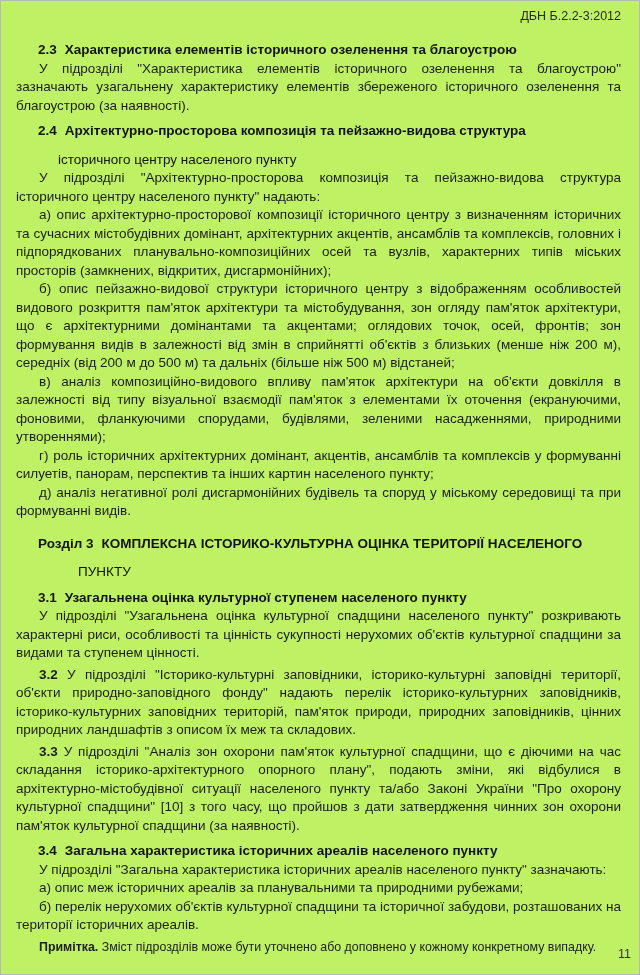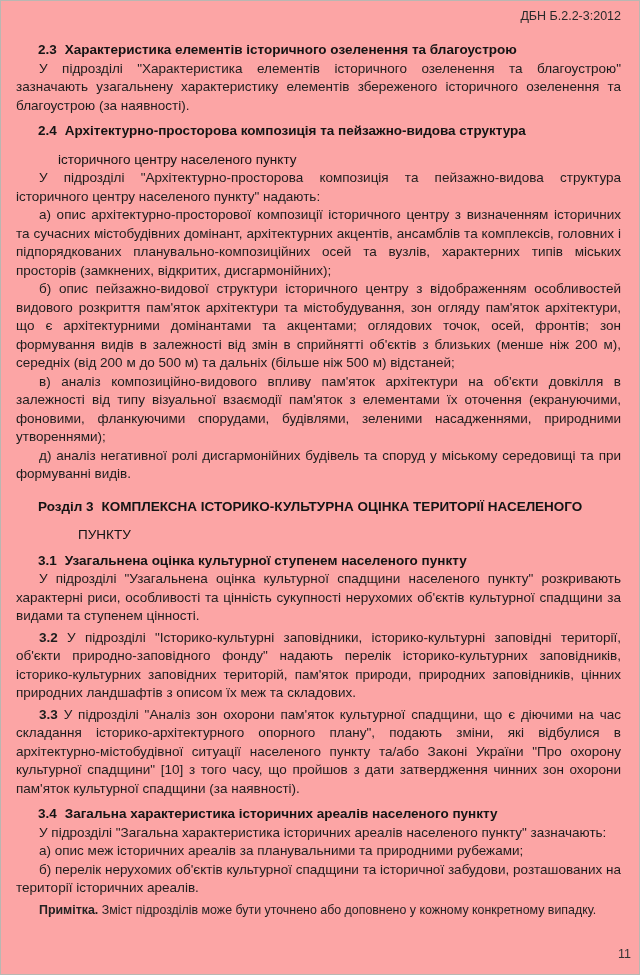--- a/index.html
+++ b/index.html
@@ -3,21 +3,21 @@
 <meta charset="utf-8">
 <style>
   * { margin: 0; padding: 0; box-sizing: border-box; }
   html, body { width: 640px; height: 975px; }
   body { background: #f2f1ee; }
 
   .page {
     position: relative;
     width: 640px;
     height: 975px;
-    background: #fca5a5;
+    background: #bef264;
     border: 1px solid #b9b7b2;
     padding: 8px 18px 0 15px;
     font-family: "Liberation Sans", "DejaVu Sans", sans-serif;
     color: #1d1d1d;
     overflow: hidden;
   }
 
   .doc-header {
     text-align: right;
     font-size: 12.5px;
@@ -92,20 +92,21 @@
       <div>
         <span class="hnum">2.4</span><span>Архітектурно-просторова композиція та пейзажно-видова структура</span>
       </div>
       <div class="hline2 ind20">історичного центру населеного пункту</div>
     </div>
 
     <p class="p">У підрозділі "Архітектурно-просторова композиція та пейзажно-видова структура історичного центру населеного пункту" надають:</p>
     <p class="p">а) опис архітектурно-просторової композиції історичного центру з визначенням історичних та сучасних містобудівних домінант, архітектурних акцентів, ансамблів та комплексів, головних і підпорядкованих планувально-композиційних осей та вузлів, характерних типів міських просторів (замкнених, відкритих, дисгармонійних);</p>
     <p class="p">б) опис пейзажно-видової структури історичного центру з відображенням особливостей видового розкриття пам'яток архітектури та містобудування, зон огляду пам'яток архітектури, що є архітектурними домінантами та акцентами; оглядових точок, осей, фронтів; зон формування видів в залежності від змін в сприйнятті об'єктів з близьких (менше ніж 200 м), середніх (від 200 м до 500 м) та дальніх (більше ніж 500 м) відстаней;</p>
     <p class="p">в) аналіз композиційно-видового впливу пам'яток архітектури на об'єкти довкілля в залежності від типу візуальної взаємодії пам'яток з елементами їх оточення (екрануючими, фоновими, фланкуючими спорудами, будівлями, зеленими насадженнями, природними утвореннями);</p>
+    <p class="p">г) роль історичних архітектурних домінант, акцентів, ансамблів та комплексів у формуванні силуетів, панорам, перспектив та інших картин населеного пункту;</p>
     <p class="p">д) аналіз негативної ролі дисгармонійних будівель та споруд у міському середовищі та при формуванні видів.</p>
 
     <div class="h big">
       <div>
         <span class="hnum">Розділ 3</span><span>КОМПЛЕКСНА ІСТОРИКО-КУЛЬТУРНА ОЦІНКА ТЕРИТОРІЇ НАСЕЛЕНОГО</span>
       </div>
       <div class="hline2 ind40">ПУНКТУ</div>
     </div>
 
     <div class="h">

